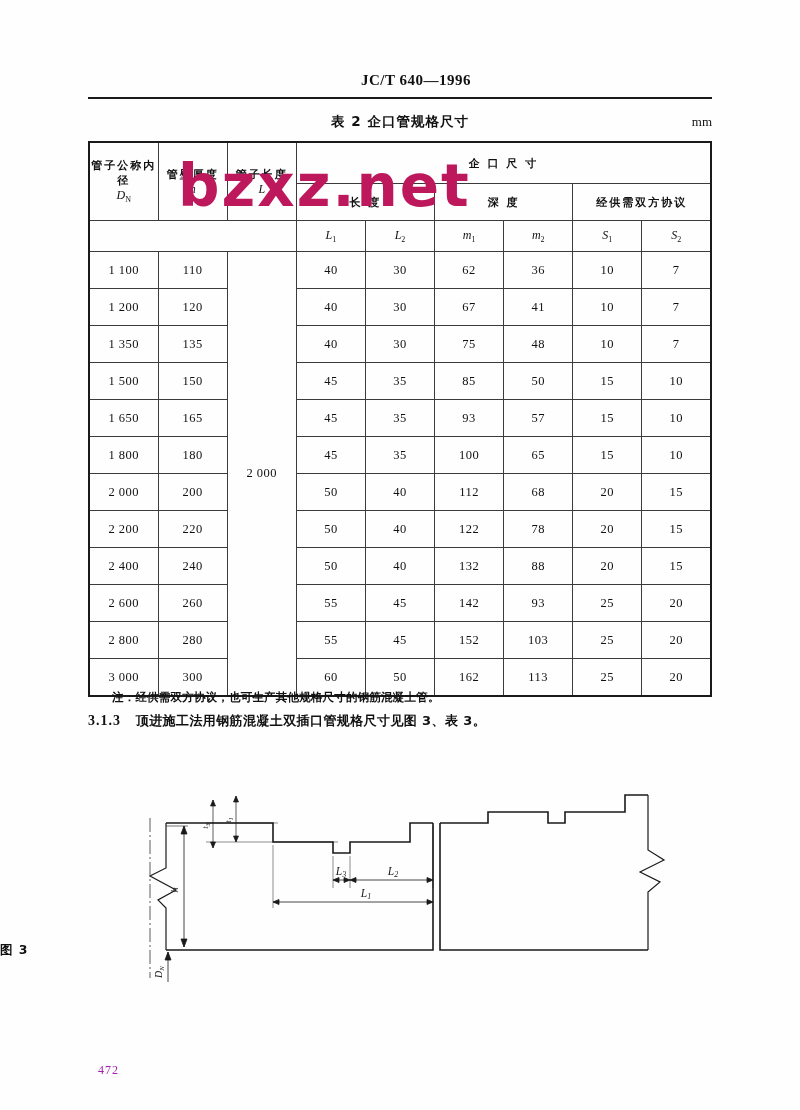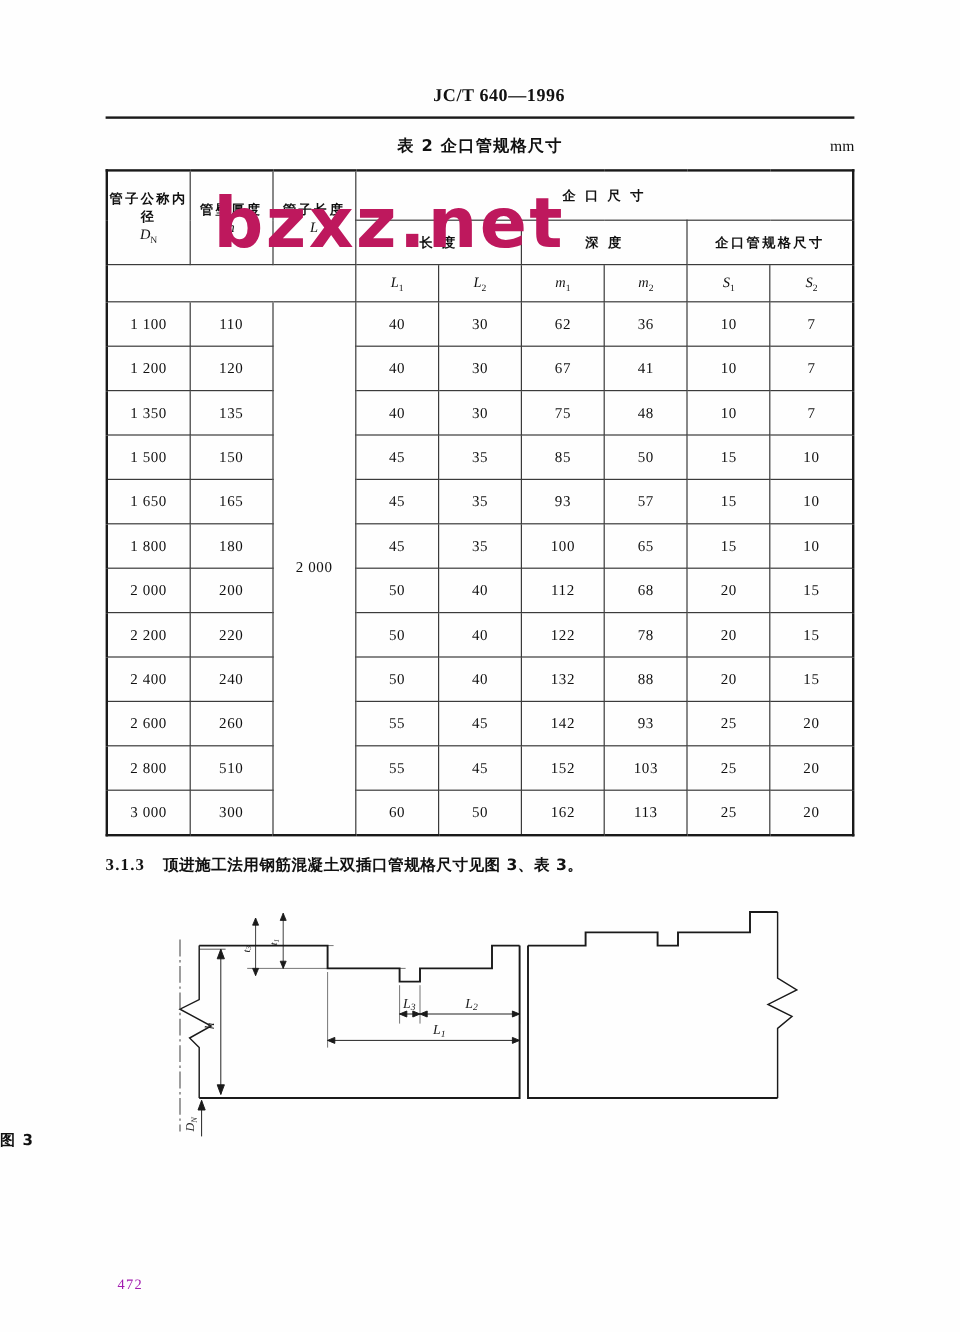--- a/index.html
+++ b/index.html
@@ -155,21 +155,21 @@
   }
   .clause .num {
     font-family: "Liberation Serif", serif;
     font-size: 14px;
     letter-spacing: 1px;
   }
 
   
   .figure {
     position: absolute;
-    top: 755px;
+    top: 790px;
     left: 88px;
     width: 624px;
     height: 200px;
   }
   .fig-caption {
     position: absolute;
     top: 942px;
     left: 0;
     width: 777px;
     text-align: left;
@@ -217,21 +217,21 @@
           </th>
           <th class="hdr-main outer-top" rowspan="2" style="height:76px;">
             <div>管子长度</div>
             <div class="sym">L</div>
           </th>
           <th class="hdr-main outer-top outer-right" colspan="6">企 口 尺 寸</th>
         </tr>
         <tr>
           <th class="hdr-grp" colspan="2">长  度</th>
           <th class="hdr-grp" colspan="2">深  度</th>
-          <th class="hdr-grp outer-right" colspan="2">企口管规格尺寸</th>
+          <th class="hdr-grp outer-right" colspan="2">经供需双方协议</th>
         </tr>
         <tr>
           <th class="hdr-sym outer-left no-r"></th>
           <th class="hdr-sym no-l no-r"></th>
           <th class="hdr-sym no-l"></th>
           <th class="hdr-sym sym">L<sub>1</sub></th>
           <th class="hdr-sym sym">L<sub>2</sub></th>
           <th class="hdr-sym sym">m<sub>1</sub></th>
           <th class="hdr-sym sym">m<sub>2</sub></th>
           <th class="hdr-sym sym">S<sub>1</sub></th>
@@ -335,21 +335,21 @@
             <td class="">260</td>
             <td class="">55</td>
             <td class="">45</td>
             <td class="">142</td>
             <td class="">93</td>
             <td class="">25</td>
             <td class="outer-right">20</td>
           </tr>
           <tr>
             <td class="outer-left">2 800</td>
-            <td class="">510</td>
+            <td class="">280</td>
             <td class="">55</td>
             <td class="">45</td>
             <td class="">152</td>
             <td class="">103</td>
             <td class="">25</td>
             <td class="outer-right">20</td>
           </tr>
           <tr>
             <td class="outer-left outer-bot">3 000</td>
             <td class=" outer-bot">300</td>
@@ -357,20 +357,21 @@
             <td class=" outer-bot">50</td>
             <td class=" outer-bot">162</td>
             <td class=" outer-bot">113</td>
             <td class=" outer-bot">25</td>
             <td class="outer-right outer-bot">20</td>
           </tr>
         </tbody>
     </table>
   </div>
 
+  <div class="note">注：经供需双方协议，也可生产其他规格尺寸的钢筋混凝土管。</div>
 
   <div class="clause">
     <span class="num">3.1.3</span>
     &nbsp;&nbsp;<span>顶进施工法用钢筋混凝土双插口管规格尺寸见图 3、表 3。</span>
   </div>
 
   <div class="figure">
     <svg width="624" height="200" viewBox="0 0 624 200">
       <g fill="none" stroke="#1a1a1a" stroke-width="1.6" stroke-linejoin="miter">
 

